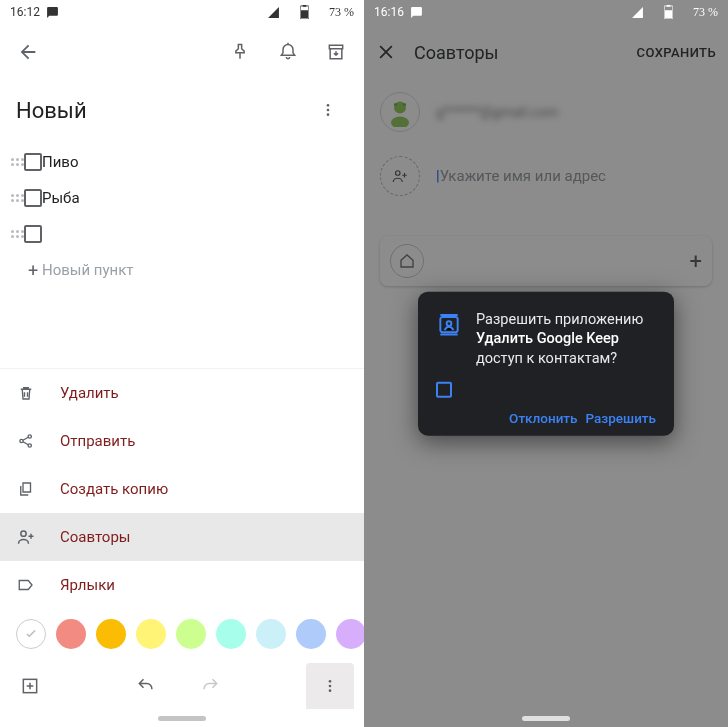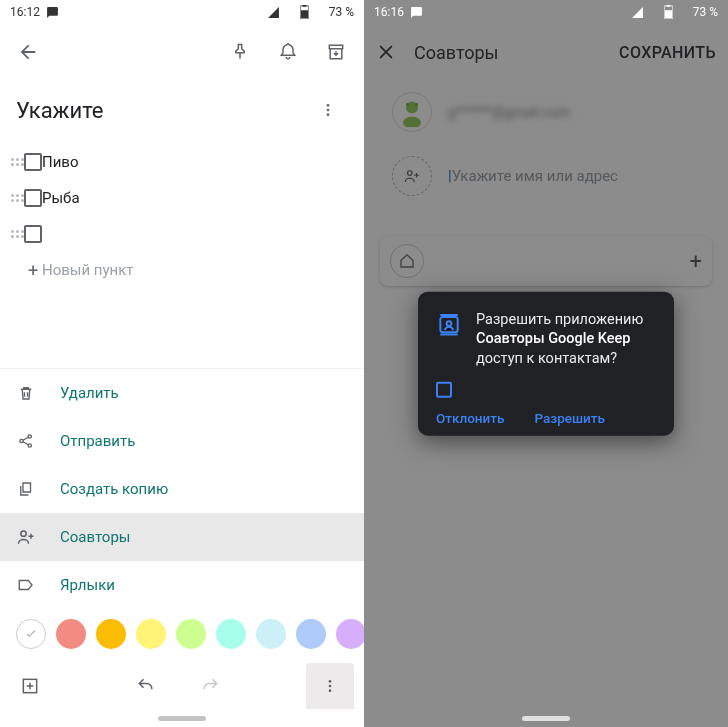--- a/index.html
+++ b/index.html
@@ -6,21 +6,21 @@
   body { font-family: Roboto, Arial, sans-serif; background: #fff; }
   .container { display: flex; width: 728px; height: 727px; }
   .screen { width: 364px; height: 727px; position: relative; overflow: hidden; }
   .screen-left { background: #fff; }
   .screen-right { background: #fff; }
   .dim-overlay { position: absolute; inset: 0; background: rgba(0,0,0,0.45); pointer-events: none; }
 
   
   .statusbar { height: 24px; display: flex; align-items: center; justify-content: space-between; padding: 8px 10px; font-size: 12px; }
   .statusbar-left { display: flex; align-items: center; gap: 6px; }
-  .statusbar-right { display: flex; align-items: center; gap: 20px; }
+  .statusbar-right { display: flex; align-items: center; gap: 20px; font-family: Liberation Serif, serif; }
   .sb-light { color: #333; }
   .sb-dark { color: #fff; background: #000; }
   .screen-right .statusbar { position: relative; z-index: 2; }
 
   
   .toolbar { height: 56px; display: flex; align-items: center; padding: 0 8px; gap: 8px; }
   .toolbar .spacer { flex: 1; }
   .icon-btn { width: 40px; height: 40px; display: flex; align-items: center; justify-content: center; color: #5f6368; border-radius: 50%; }
 
   
@@ -30,21 +30,21 @@
   .check-row { display: flex; align-items: center; height: 36px; }
   .drag-handle { width: 14px; display: flex; flex-wrap: wrap; gap: 2px; justify-content: center; opacity: .5; }
   .drag-dot { width: 3px; height: 3px; background: #777; border-radius: 50%; }
   .checkbox-sq { width: 18px; height: 18px; border: 2px solid #5f6368; border-radius: 2px; }
   .check-label { font-size: 15px; color: #202124; }
   .check-placeholder { color: #9aa0a6; }
   .plus-icon { width: 18px; display:flex; align-items:center; justify-content:center; color:#5f6368; font-size:18px; font-weight:400; }
 
   
   .menu-sheet { position: absolute; bottom: 64px; left: 0; right: 0; background: #fff; border-top: 1px solid rgba(0,0,0,0.05); }
-  .menu-item { display: flex; align-items: center; height: 48px; padding: 0 16px; gap: 24px; color: #0f766e; font-size: 15px; }
+  .menu-item { display: flex; align-items: center; height: 48px; padding: 0 16px; gap: 24px; color: #7f1d1d; font-size: 15px; }
   .menu-item.highlight { background: #e8e8e8; }
   .menu-icon { width: 20px; display:flex; align-items:center; justify-content:center; color:#5f6368; }
   .color-row { display:flex; align-items:center; gap:10px; padding: 10px 16px 14px; overflow:hidden; }
   .color-swatch { width: 30px; height: 30px; border-radius: 50%; flex:0 0 auto; }
   .swatch-white { border: 1px solid #ccc; display:flex; align-items:center; justify-content:center; color:#bbb; }
 
   
   .bottom-toolbar { position: absolute; bottom: 18px; left:0; right:0; height: 46px; display:flex; align-items:center; padding: 0 10px; }
   .bottom-toolbar .spacer { flex:1; }
   .bt-group { display:flex; gap: 24px; align-items:center; }
@@ -55,42 +55,42 @@
   .navbar { position:absolute; bottom:0; left:0; right:0; height:18px; display:flex; align-items:center; justify-content:center; }
   .nav-pill { width: 48px; height: 5px; border-radius: 3px; }
   .nav-light { background:#c4c4c4; }
   .nav-dark { background:#e0e0e0; }
   .screen-right .navbar { z-index: 2; }
 
   
   .right-content { position: relative; }
   .right-toolbar { height:56px; display:flex; align-items:center; padding: 0 12px; gap: 18px; color:#3c4043; }
   .right-toolbar .title { font-size: 18px; color:#3c4043; flex:1; }
-  .save-btn { font-size: 16px; font-weight: 500; color:#3c4043; letter-spacing: .4px; }
-  .collab-row { display:flex; align-items:center; gap:16px; padding: 12px 28px; }
+  .save-btn { font-size: 13px; font-weight: 500; color:#3c4043; letter-spacing: .4px; }
+  .collab-row { display:flex; align-items:center; gap:16px; padding: 12px 16px; }
   .avatar { width:40px; height:40px; border-radius:50%; background:#fff; display:flex; align-items:center; justify-content:center; overflow:hidden; border:1px solid #ddd;}
   .avatar-add { width:40px; height:40px; border-radius:50%; border:1px dashed #bbb; display:flex; align-items:center; justify-content:center; color:#5f6368; }
   .blurred-text { filter: blur(3px); color:#888; font-size:14px; }
   .input-hint { color:#9aa0a6; font-size:15px; }
   .input-hint .cursor { color:#1a73e8; }
 
   .widget-card { margin: 28px 16px; background:#fff; border-radius:8px; box-shadow:0 1px 3px rgba(0,0,0,.2); height:50px; display:flex; align-items:center; padding:0 10px; }
   .widget-circle { width:34px; height:34px; border-radius:50%; border:1px solid #ccc; display:flex; align-items:center; justify-content:center; }
   .widget-card .spacer { flex:1; }
   .widget-plus { font-size:22px; color:#5f6368; }
 
   
   .dialog { position:absolute; left:50%; top:50%; transform:translate(-50%,-50%); width: 256px; background:#202124; color:#e8eaed; border-radius:10px; padding: 18px 18px 10px; z-index:5; box-shadow:0 6px 24px rgba(0,0,0,.5);}
   .dialog-body { display:flex; gap:14px; margin-bottom: 14px; }
   .dialog-icon { flex:0 0 auto; color:#3b82f6; margin-top:2px;}
   .dialog-text { font-size:14.5px; line-height:1.35; }
   .dialog-text .bold { font-weight:500; color:#fff; }
   .dialog-checkrow { display:flex; align-items:center; gap:10px; font-size:13px; color:#bdc1c6; margin: 6px 0 4px; }
   .dcheck { width:16px; height:16px; border:2px solid #3b82f6; border-radius:2px; }
-  .dialog-actions { display:flex; gap:30px; padding-top:8px; }
+  .dialog-actions { display:flex; justify-content:flex-end; gap:8px; padding-top:8px; }
   .dialog-btn { color:#3b82f6; font-size:13.5px; font-weight:500; }
 
   svg { display:block; }
 </style>
 </head>
 <body>
 
 <div class="container">
 
   <div class="screen screen-left">
@@ -138,21 +138,21 @@
           </svg>
       </div>
       <div class="icon-btn">
         <svg width="20" height="20" viewBox="0 0 24 24">
             <path fill="none" stroke="currentColor" stroke-width="1.8" d="M4 4h16v4H4zM5 8h14v12H5zM12 11v5m0 0l-2.5-2.5M12 16l2.5-2.5"></path>
           </svg>
       </div>
     </div>
 
     <div class="note-title">
-      <span>Укажите</span>
+      <span>Новый</span>
       <div class="spacer"></div>
       <div class="icon-btn" style="color:#5f6368">
         <svg width="16" height="16" viewBox="0 0 24 24">
             <circle cx="12" cy="5" r="2" fill="currentColor"></circle>
             <circle cx="12" cy="12" r="2" fill="currentColor"></circle>
             <circle cx="12" cy="19" r="2" fill="currentColor"></circle>
           </svg>
       </div>
     </div>
 
@@ -373,21 +373,21 @@
     <div class="dialog">
       <div class="dialog-body">
         <div class="dialog-icon">
           <svg width="26" height="26" viewBox="0 0 24 24">
               <rect x="4" y="5" width="16" height="14" rx="2" fill="none" stroke="currentColor" stroke-width="1.8"></rect>
               <circle cx="12" cy="11" r="2.2" fill="none" stroke="currentColor" stroke-width="1.8"></circle>
               <path stroke="currentColor" stroke-width="1.8" d="M8 17c1-2 2.5-3 4-3s3 1 4 3M4 3h16M4 21h16"></path>
             </svg>
         </div>
         <div class="dialog-text">
-          <span>Разрешить приложению </span><span class="bold">Соавторы Google Keep</span><span> доступ к контактам?</span>
+          <span>Разрешить приложению </span><span class="bold">Удалить Google Keep</span><span> доступ к контактам?</span>
         </div>
       </div>
       <div class="dialog-checkrow">
         <div class="dcheck"></div>
       </div>
       <div class="dialog-actions">
         <span class="dialog-btn">Отклонить</span>
         <span class="dialog-btn">Разрешить</span>
       </div>
     </div>

